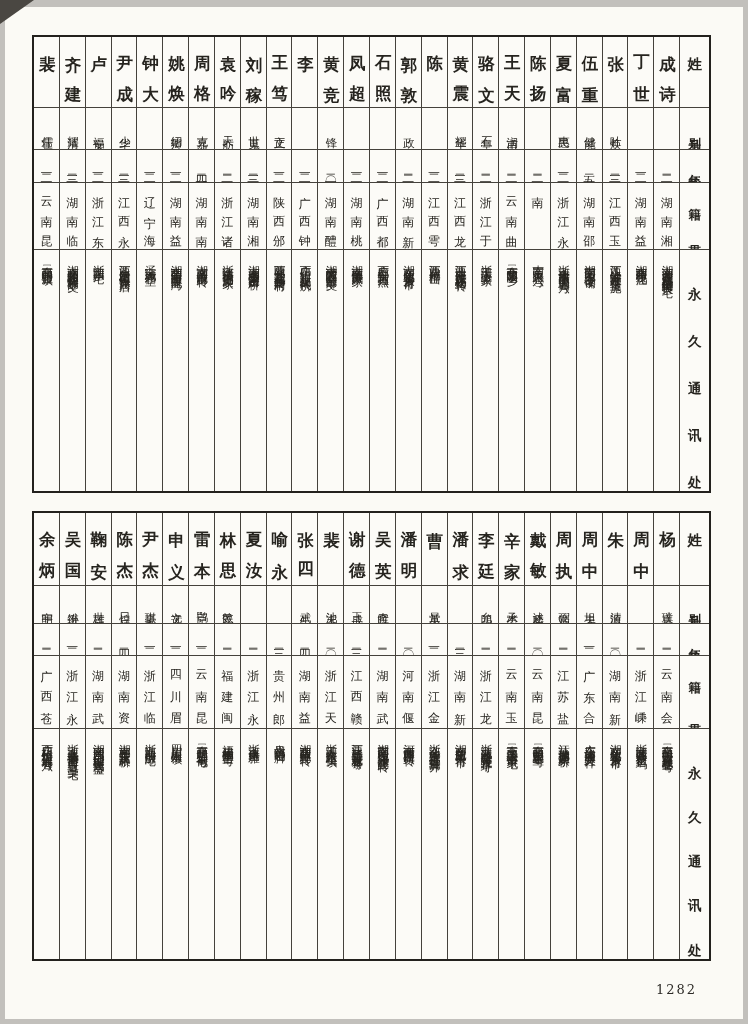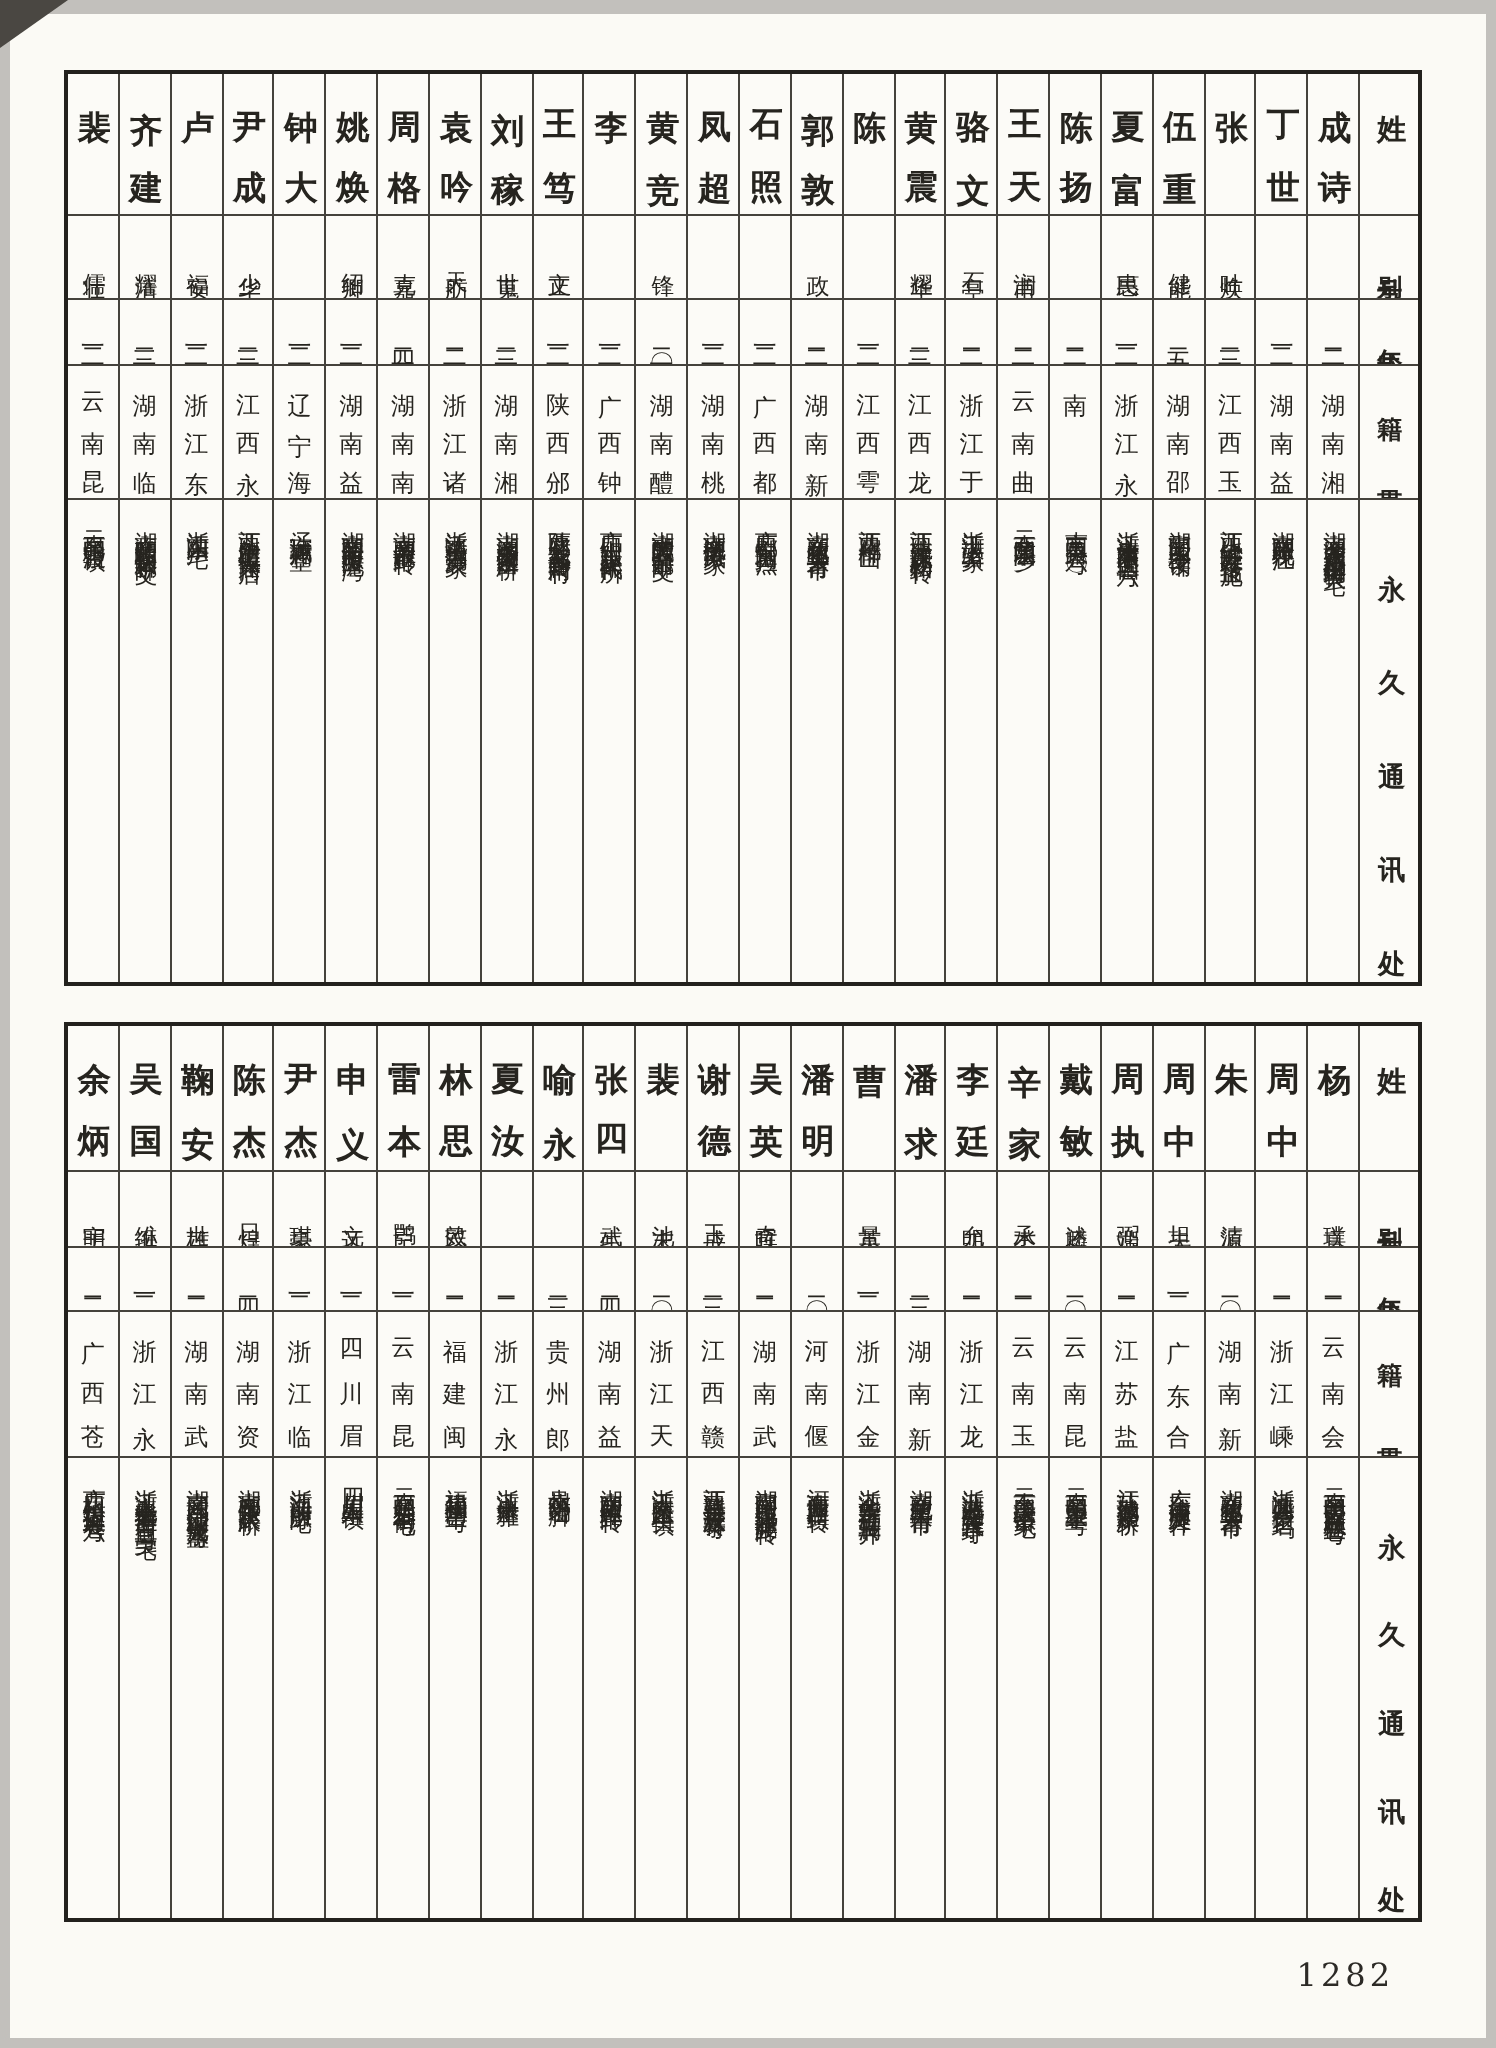--- a/index.html
+++ b/index.html
@@ -96,21 +96,21 @@
   .hdr .addr .v{
     font-size:13.5px;font-weight:700;
     height:calc(100% - 52px);
     text-align:justify;text-align-last:justify;
     text-justify:inter-character;
   }
   .page-number{
     position:absolute;
     right:46px;bottom:22px;
     font-family:"DejaVu Serif", serif;
-    font-size:16px;letter-spacing:2px;
+    font-size:13px;letter-spacing:2px;
     color:#2c2a26;
   }
 </style>
 </head>
 <body>
 
 <div class="corner-artifact"></div>
 
 <div class="page">
   <section class="reg-table" id="table1">

